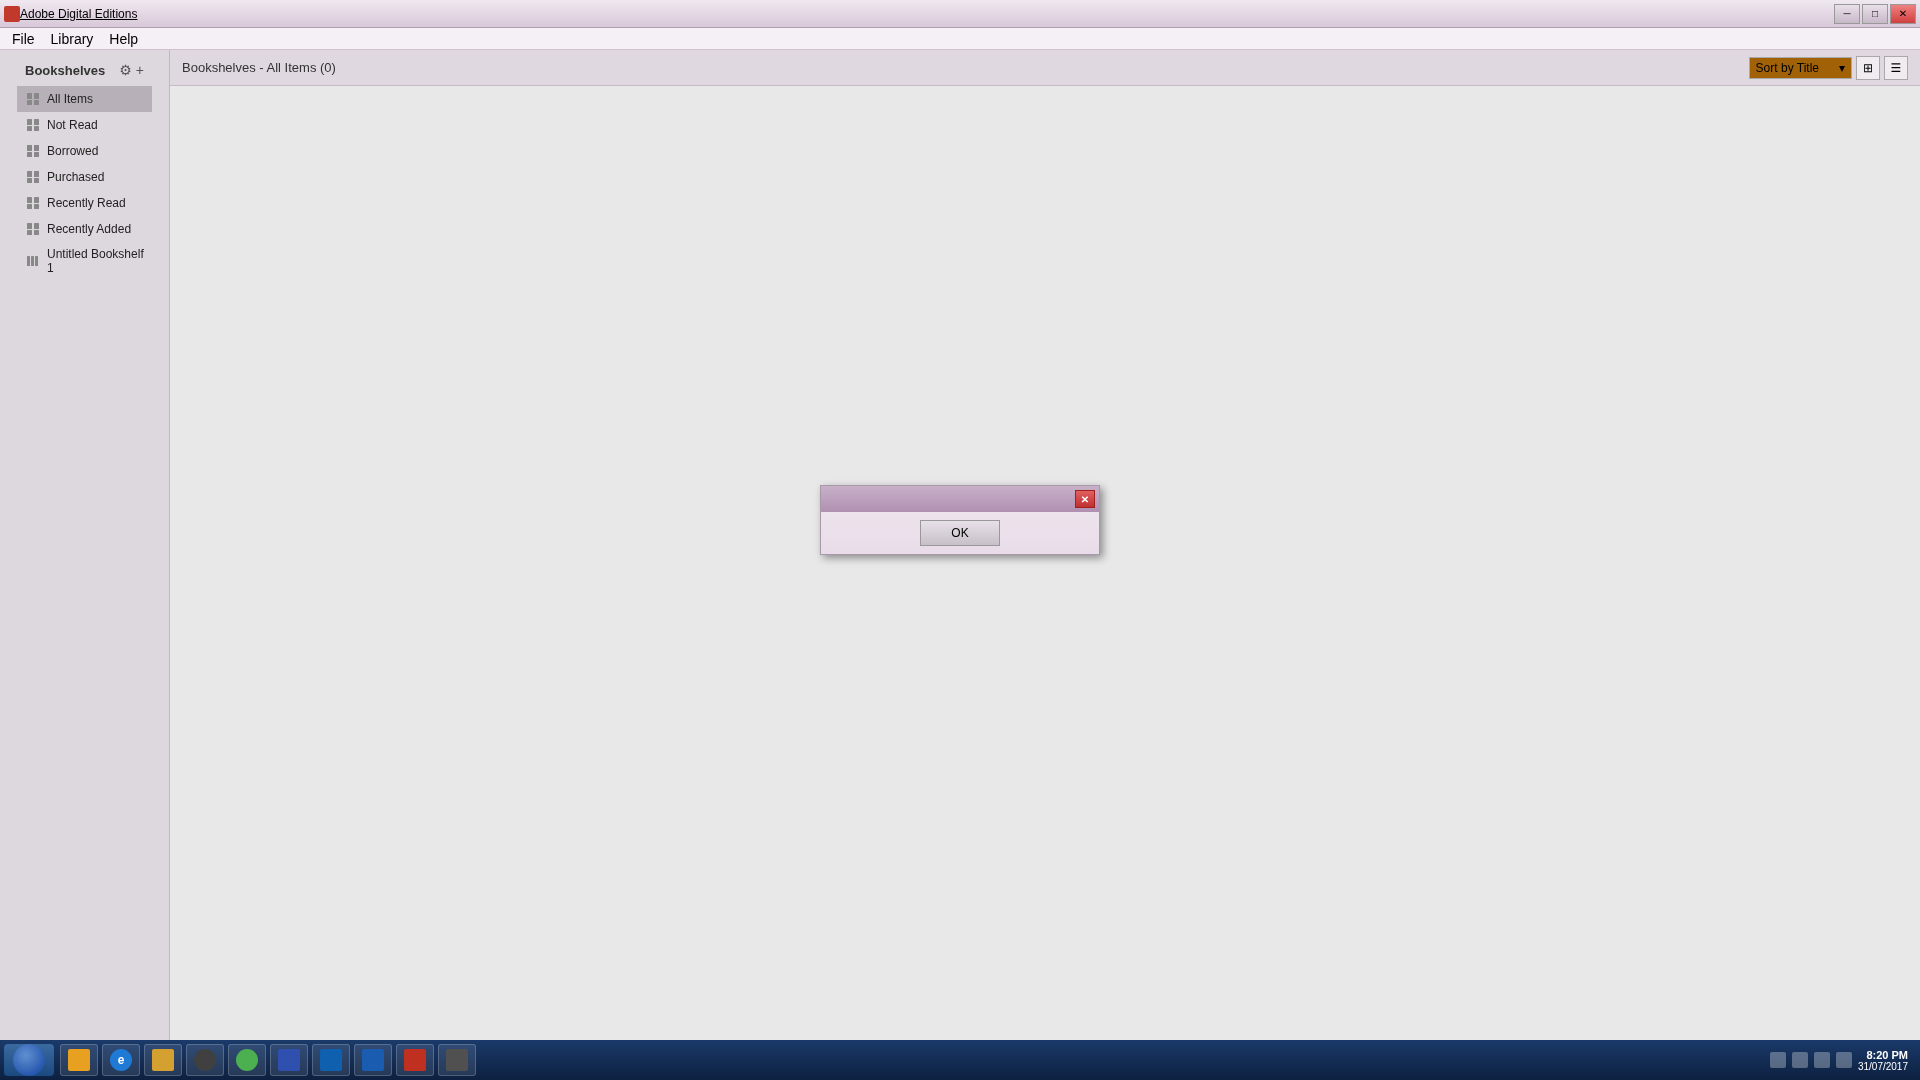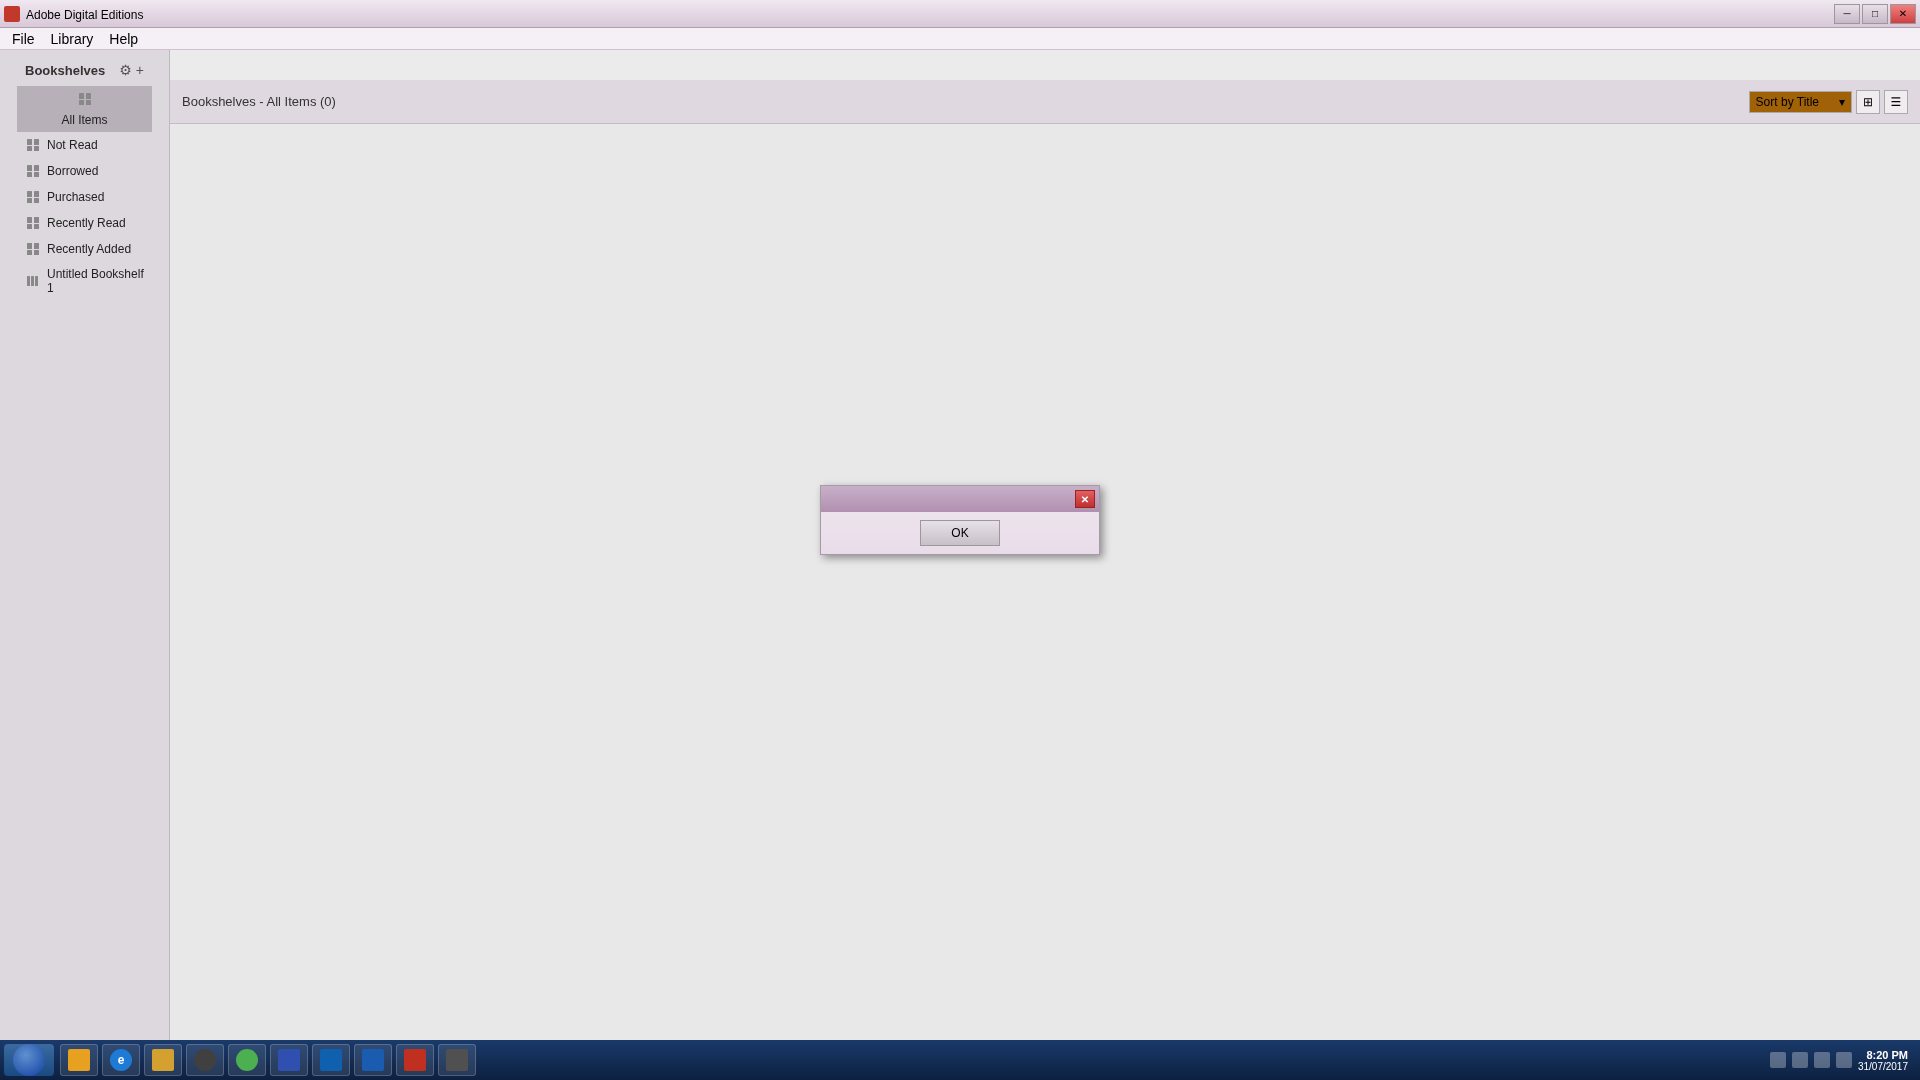--- a/index.html
+++ b/index.html
@@ -10,22 +10,22 @@
       height: 28px;
       background: linear-gradient(to bottom, #f0e8f0, #d8c8d8);
       display: flex;
       align-items: center;
       justify-content: space-between;
       padding: 0 4px;
       border-bottom: 1px solid #b0a0b0;
     }
     #title-bar-left {
       display: flex;
-      align-items: flex-end;
-      gap: 6px;
+      align-items: center;
+      text-decoration: underline;
     }
     #app-icon {
       width: 16px; height: 16px;
       background: #c0392b;
       border-radius: 2px;
     }
     #title-text {
       font-size: 12px;
       color: #000;
     }
@@ -95,47 +95,46 @@
     }
     .sidebar-nav-item {
       display: flex;
       align-items: center;
       padding: 5px 8px;
       cursor: pointer;
       color: #222;
       font-size: 12px;
       gap: 6px;
     }
-    .sidebar-nav-item.active { background: #b8b0b8; flex-direction: column; }
+    .sidebar-nav-item.active { background: #b8b0b8; }
     .nav-icon {
       width: 16px; height: 16px;
       display: inline-flex; align-items: center; justify-content: center;
       flex-shrink: 0;
     }
     
     .book-icon-svg {
       width: 14px; height: 14px;
     }
 
     
     #content-area {
       flex: 1;
       background: #ebebeb;
       display: flex;
       flex-direction: column;
     }
     #content-header {
-      height: 44px;
+      height: 36px;
       background: #e0d8e0;
       border-bottom: 1px solid #c8b8c8;
       display: flex;
       align-items: center;
       justify-content: space-between;
       padding: 0 12px;
-      margin-top: 30px;
     }
     #breadcrumb {
       font-size: 13px;
       color: #333;
     }
     #header-controls {
       display: flex;
       align-items: center;
       gap: 4px;
     }

